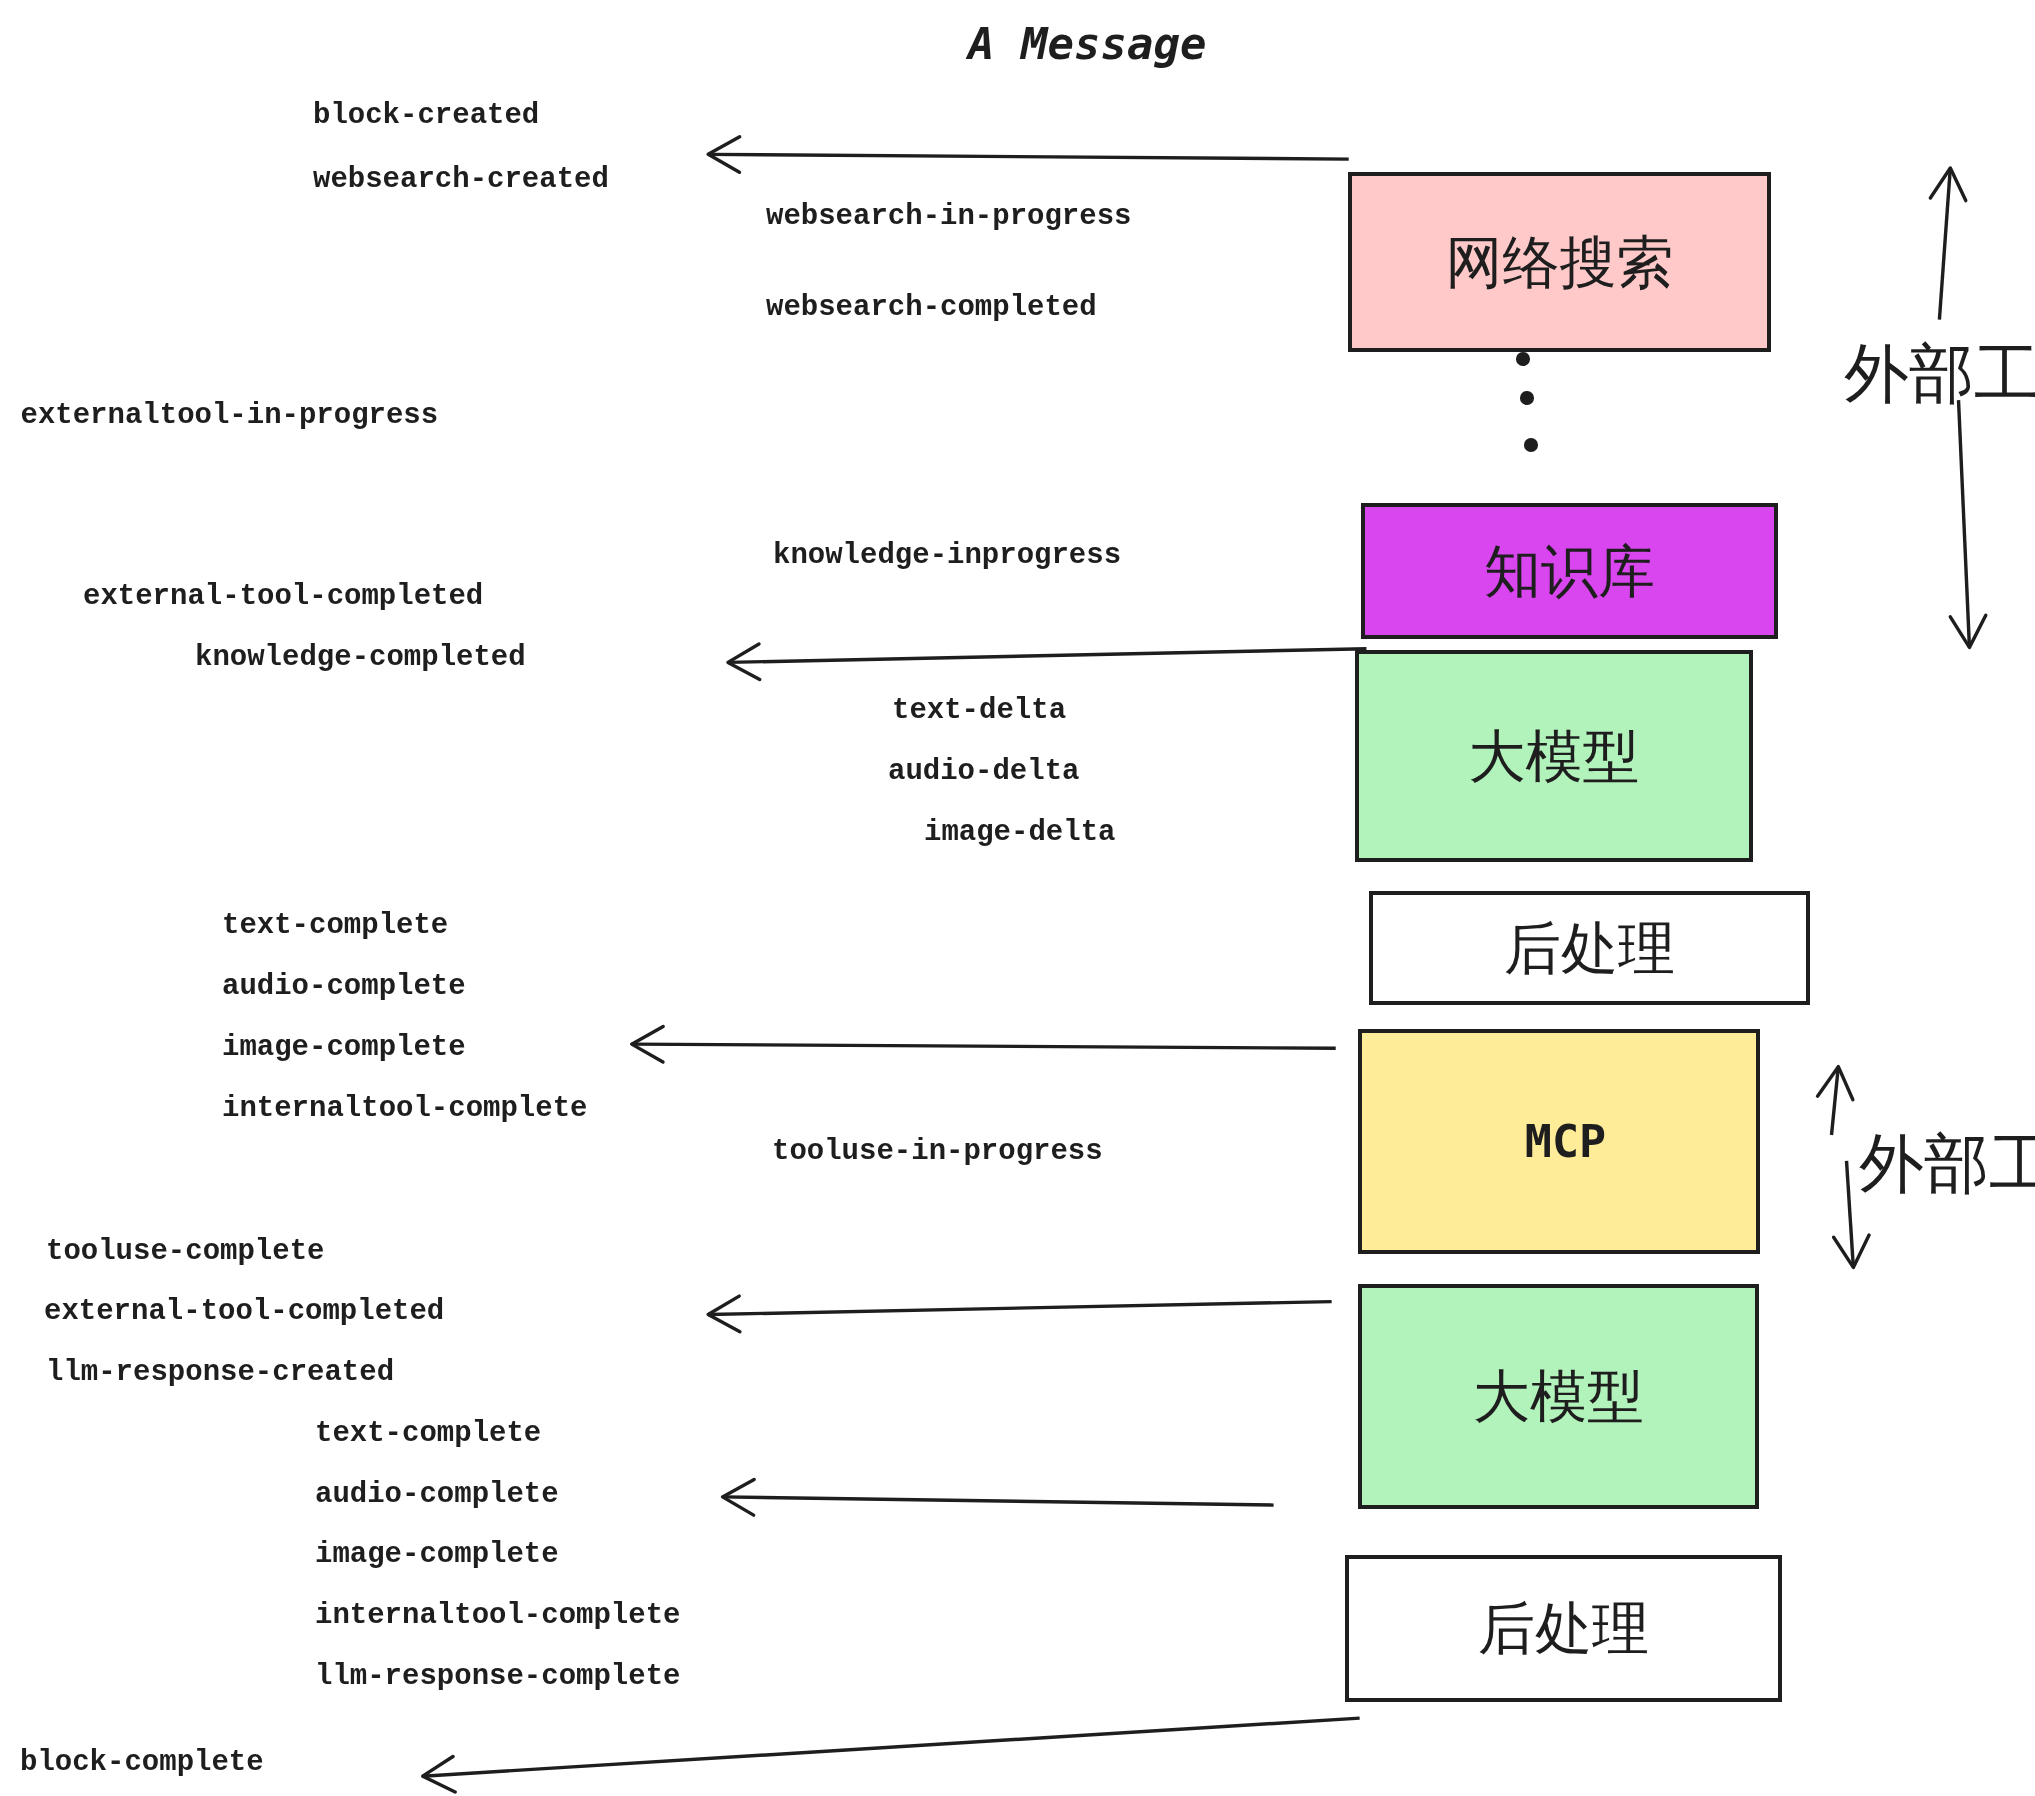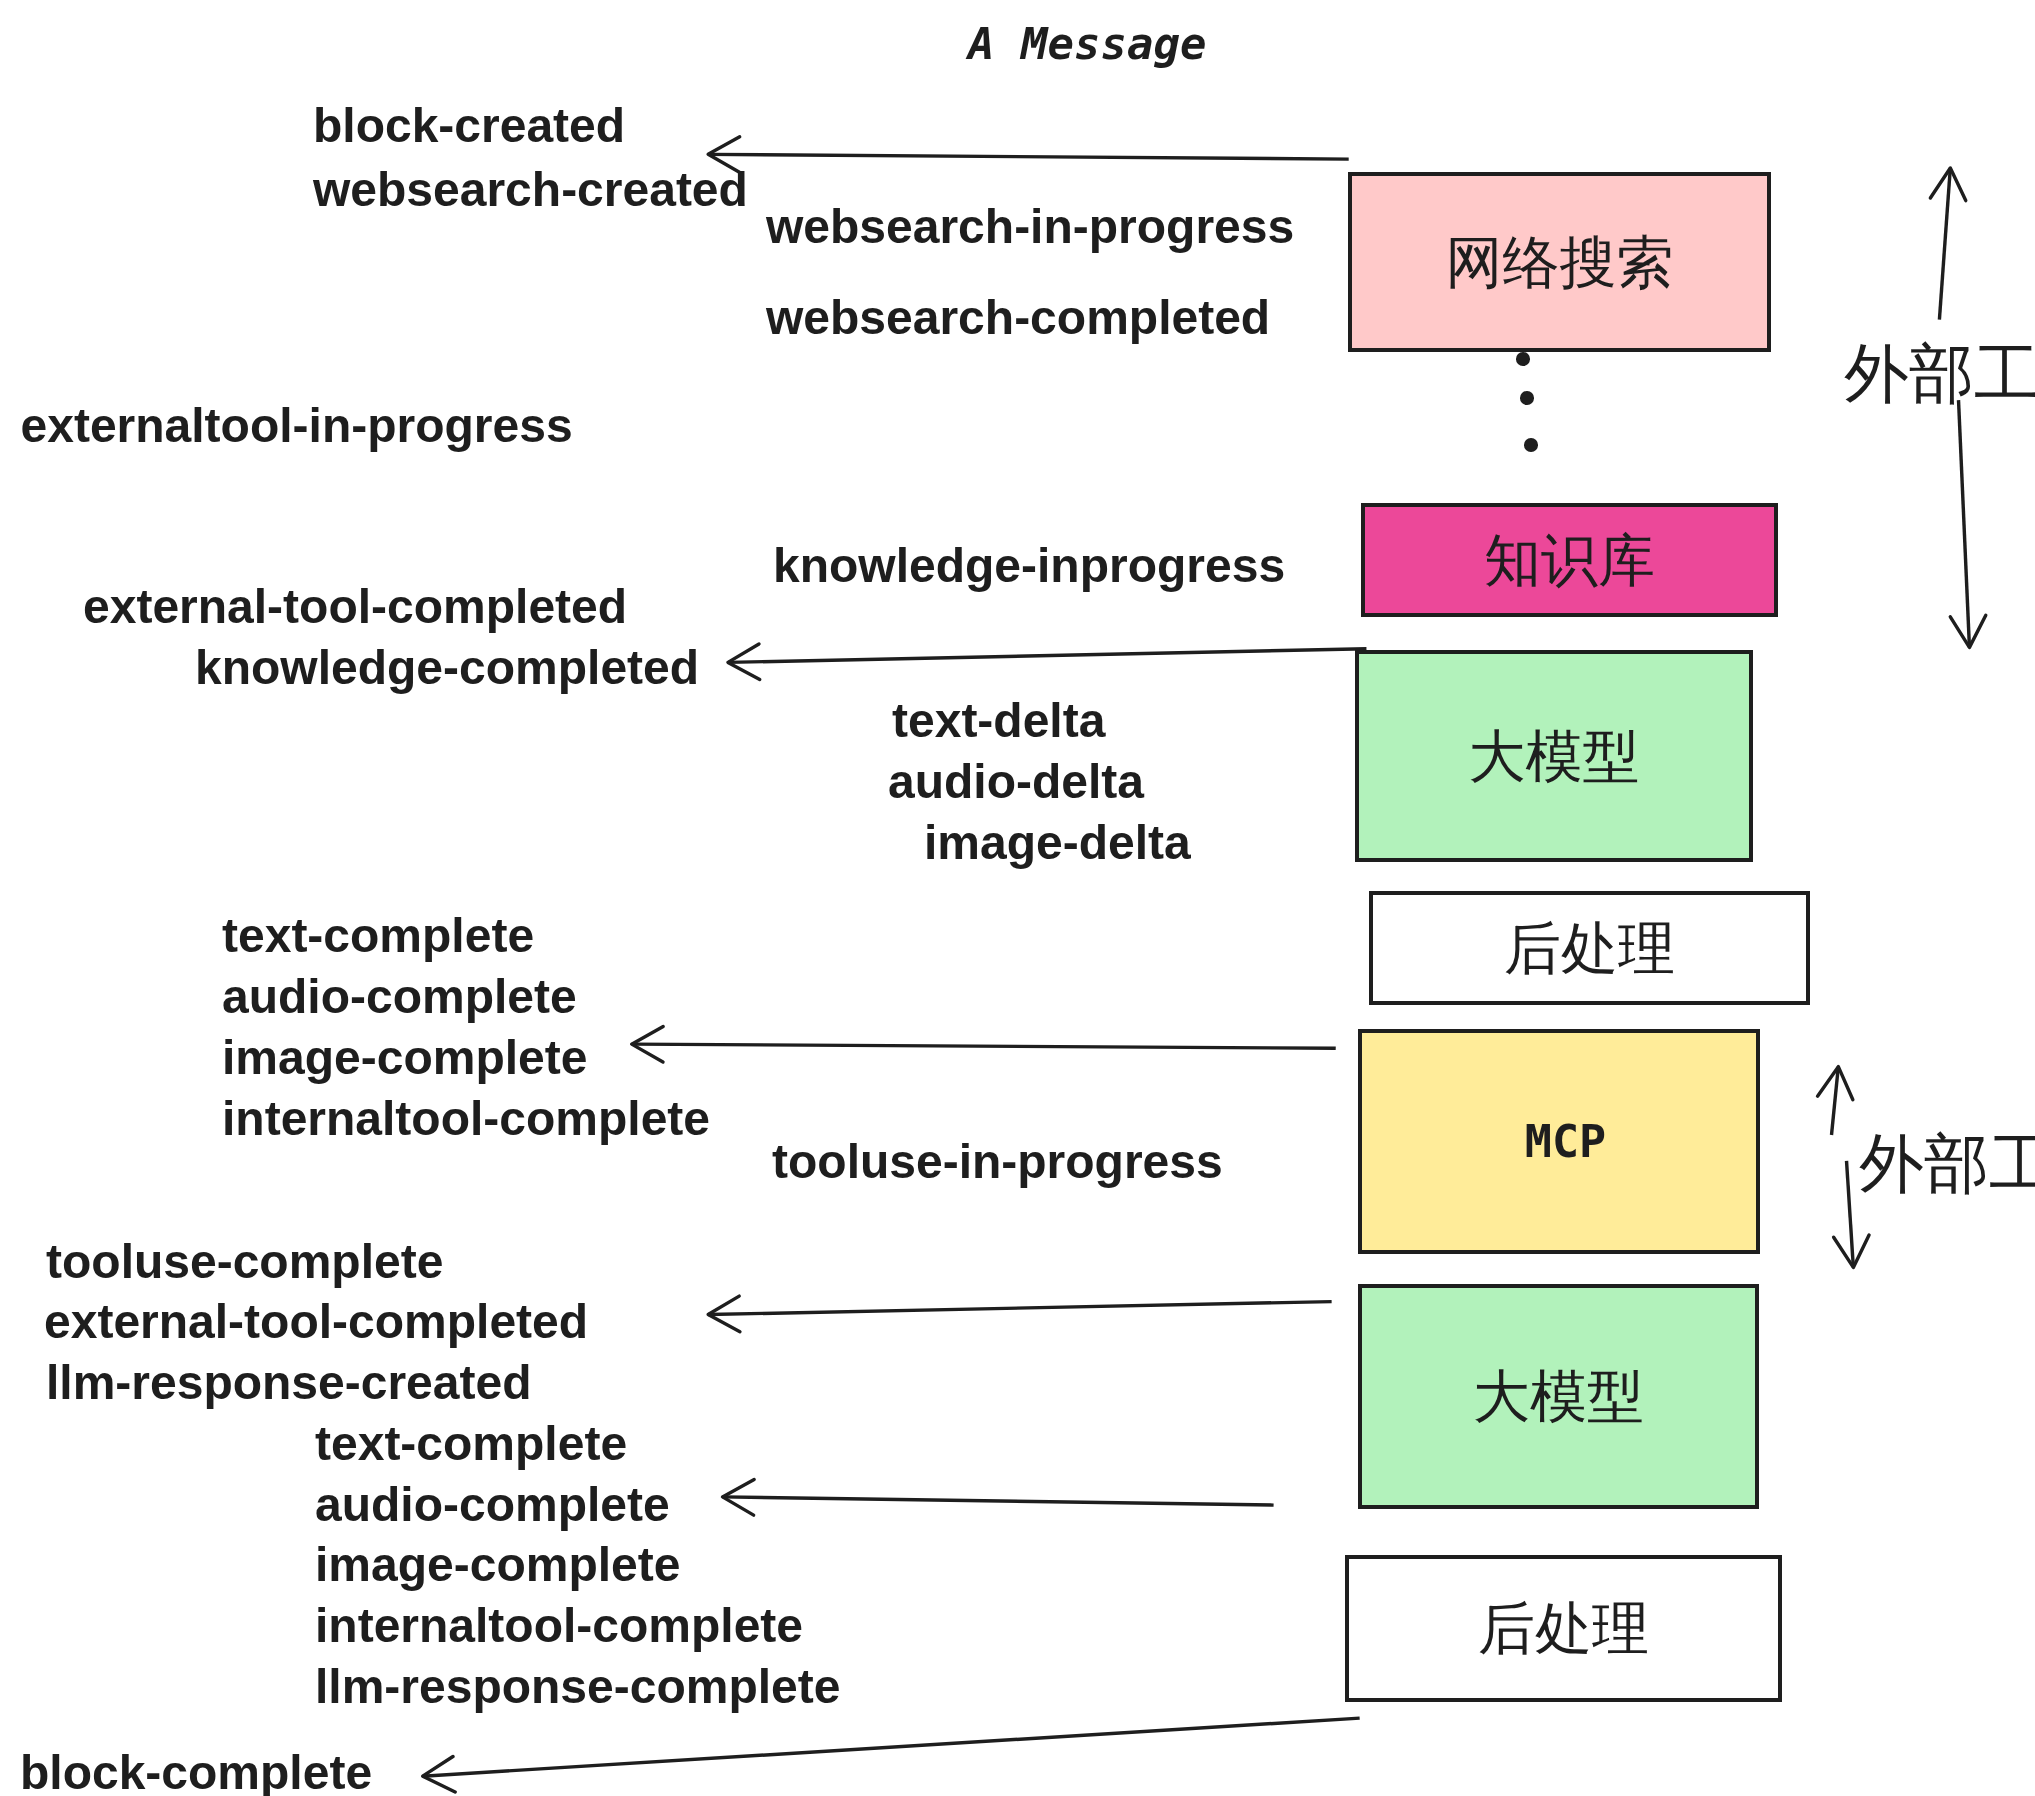--- a/index.html
+++ b/index.html
@@ -5,22 +5,22 @@
   html,body{margin:0;padding:0;background:#ffffff;}
   #canvas{
     position:relative;width:2035px;height:1796px;background:#ffffff;overflow:hidden;
     color:#1e1e1e;font-family:"DejaVu Sans Mono",monospace;
   }
   .title{
     position:absolute;font-family:"DejaVu Sans Mono",monospace;
     font-size:44px;font-weight:bold;line-height:1.15;white-space:nowrap;
   }
   .event{
-    position:absolute;font-family:Liberation Sans, sans-serif;
-    font-size:48px;font-weight:bold;line-height:1.1;white-space:nowrap;
+    position:absolute;font-family:Liberation Mono, monospace;
+    font-size:29px;font-weight:bold;line-height:1.1;white-space:nowrap;
   }
   .box{
     position:absolute;box-sizing:border-box;border:4.1px solid #1e1e1e;
     display:flex;align-items:center;justify-content:center;
   }
   .box-label{
     font-family:"DejaVu Sans",sans-serif;font-size:57px;line-height:1;
     color:#1e1e1e;white-space:nowrap;
   }
   .box-label.mono{
@@ -84,21 +84,21 @@
       <div class="event" style="left: 315px; top: 1479px;">audio-complete</div>
       <div class="event" style="left: 315px; top: 1539px;">image-complete</div>
       <div class="event" style="left: 315px; top: 1600px;">internaltool-complete</div>
       <div class="event" style="left: 315px; top: 1661px;">llm-response-complete</div>
       <div class="event" style="left: 20px; top: 1747px;">block-complete</div>
     </div>
   <div id="boxes-layer">
       <div class="box" style="left: 1348px; top: 172px; width: 423px; height: 180px; background: rgb(255, 201, 201);">
         <span class="box-label">网络搜索</span>
       </div>
-      <div class="box" style="left: 1361px; top: 503px; width: 417px; height: 114px; background: #ec4899;">
+      <div class="box" style="left: 1361px; top: 503px; width: 417px; height: 136px; background: #d946ef;">
         <span class="box-label">知识库</span>
       </div>
       <div class="box" style="left: 1355px; top: 650px; width: 398px; height: 212px; background: rgb(178, 242, 187);">
         <span class="box-label">大模型</span>
       </div>
       <div class="box" style="left: 1369px; top: 891px; width: 441px; height: 114px; background: rgb(255, 255, 255);">
         <span class="box-label">后处理</span>
       </div>
       <div class="box" style="left: 1358px; top: 1029px; width: 402px; height: 225px; background: rgb(255, 236, 153);">
         <span class="box-label mono">MCP</span>

